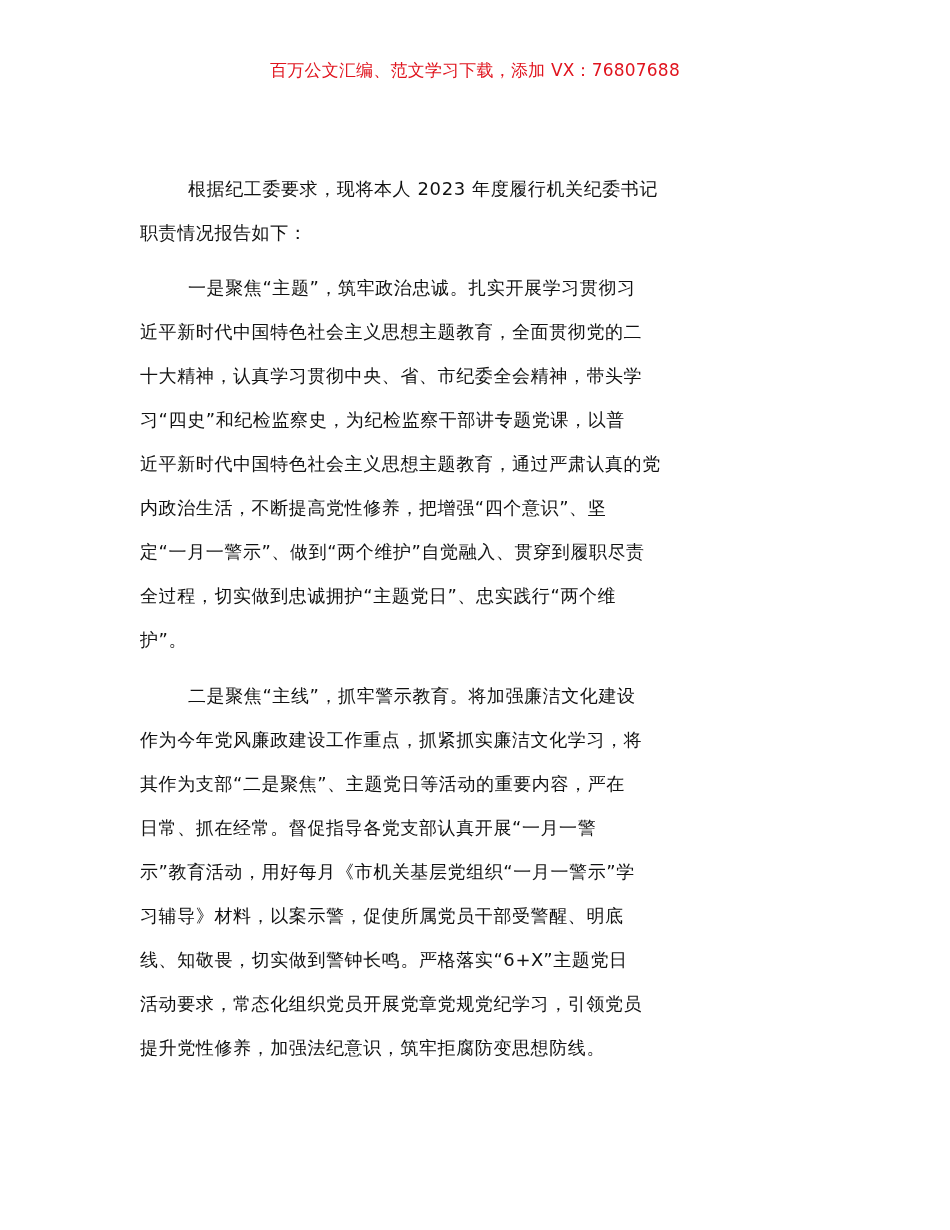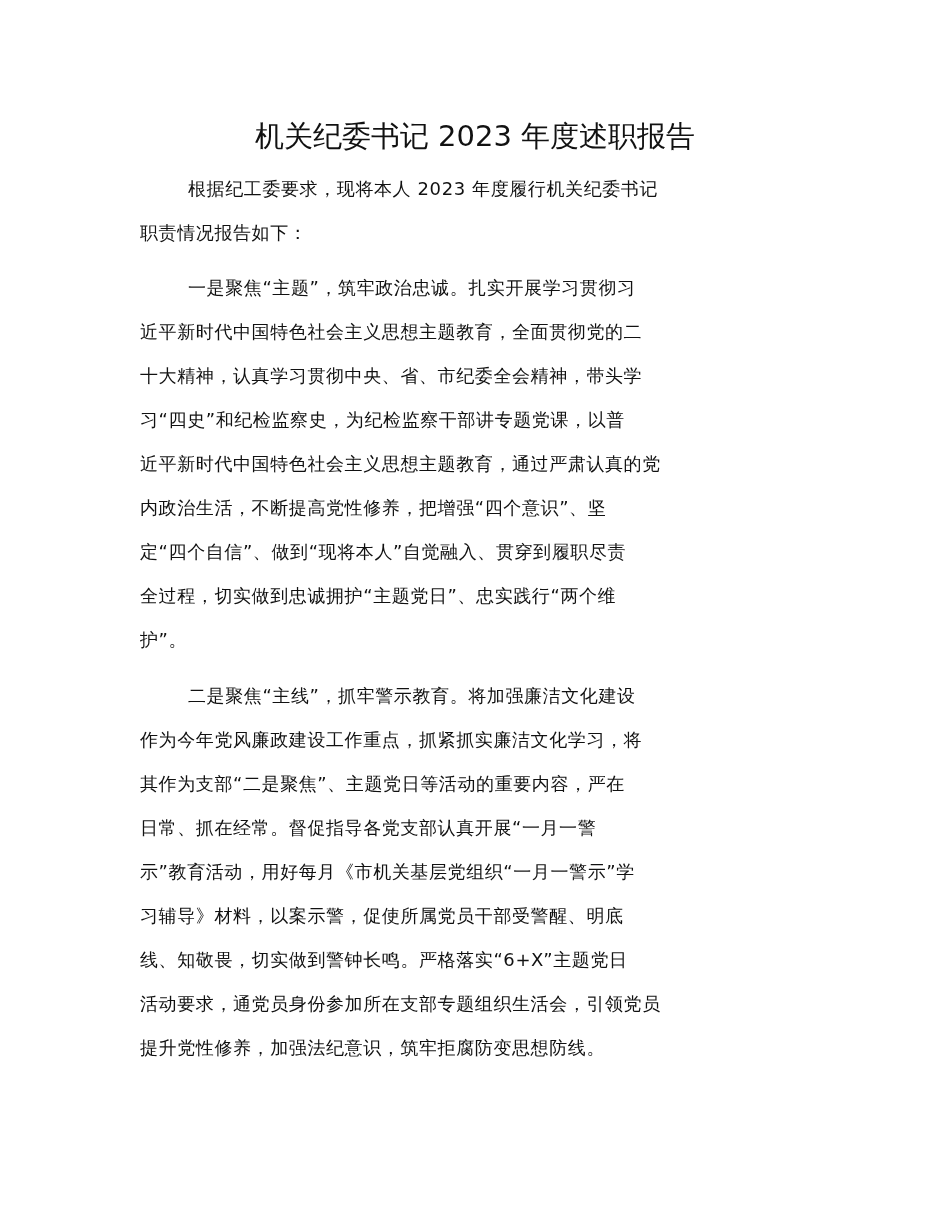--- a/index.html
+++ b/index.html
@@ -21,43 +21,43 @@
       position: absolute; left: 140px; width: 680px;
       font-size: 18px; line-height: 40px; white-space: nowrap;
       color: #111111; letter-spacing: 0.6px;
     }
     .indent { left: 188px; width: 632px; }
   </style>
 </head>
 <body>
 
 <div class="page">
-  <div class="title">机关纪委书记 2023 年度述职报告</div>
+  <div class="watermark">百万公文汇编、范文学习下载，添加 VX：76807688</div>
 
   <div>
     <div class="line indent" style="top:169px">根据纪工委要求，现将本人 2023 年度履行机关纪委书记</div>
     <div class="line" style="top:213px">职责情况报告如下：</div>
   </div>
 
   <div>
     <div class="line indent" style="top:268px">一是聚焦“主题”，筑牢政治忠诚。扎实开展学习贯彻习</div>
     <div class="line" style="top:312px">近平新时代中国特色社会主义思想主题教育，全面贯彻党的二</div>
     <div class="line" style="top:356px">十大精神，认真学习贯彻中央、省、市纪委全会精神，带头学</div>
     <div class="line" style="top:400px">习“四史”和纪检监察史，为纪检监察干部讲专题党课，以普</div>
     <div class="line" style="top:444px">近平新时代中国特色社会主义思想主题教育，通过严肃认真的党</div>
     <div class="line" style="top:488px">内政治生活，不断提高党性修养，把增强“四个意识”、坚</div>
-    <div class="line" style="top:532px">定“四个自信”、做到“现将本人”自觉融入、贯穿到履职尽责</div>
+    <div class="line" style="top:532px">定“一月一警示”、做到“两个维护”自觉融入、贯穿到履职尽责</div>
     <div class="line" style="top:576px">全过程，切实做到忠诚拥护“主题党日”、忠实践行“两个维</div>
     <div class="line" style="top:620px">护”。</div>
   </div>
 
   <div>
     <div class="line indent" style="top:676px">二是聚焦“主线”，抓牢警示教育。将加强廉洁文化建设</div>
     <div class="line" style="top:720px">作为今年党风廉政建设工作重点，抓紧抓实廉洁文化学习，将</div>
     <div class="line" style="top:764px">其作为支部“二是聚焦”、主题党日等活动的重要内容，严在</div>
     <div class="line" style="top:808px">日常、抓在经常。督促指导各党支部认真开展“一月一警</div>
     <div class="line" style="top:852px">示”教育活动，用好每月《市机关基层党组织“一月一警示”学</div>
     <div class="line" style="top:896px">习辅导》材料，以案示警，促使所属党员干部受警醒、明底</div>
     <div class="line" style="top:940px">线、知敬畏，切实做到警钟长鸣。严格落实“6+X”主题党日</div>
-    <div class="line" style="top:984px">活动要求，通党员身份参加所在支部专题组织生活会，引领党员</div>
+    <div class="line" style="top:984px">活动要求，常态化组织党员开展党章党规党纪学习，引领党员</div>
     <div class="line" style="top:1028px">提升党性修养，加强法纪意识，筑牢拒腐防变思想防线。</div>
   </div>
 </div>
 
 </body></html>

